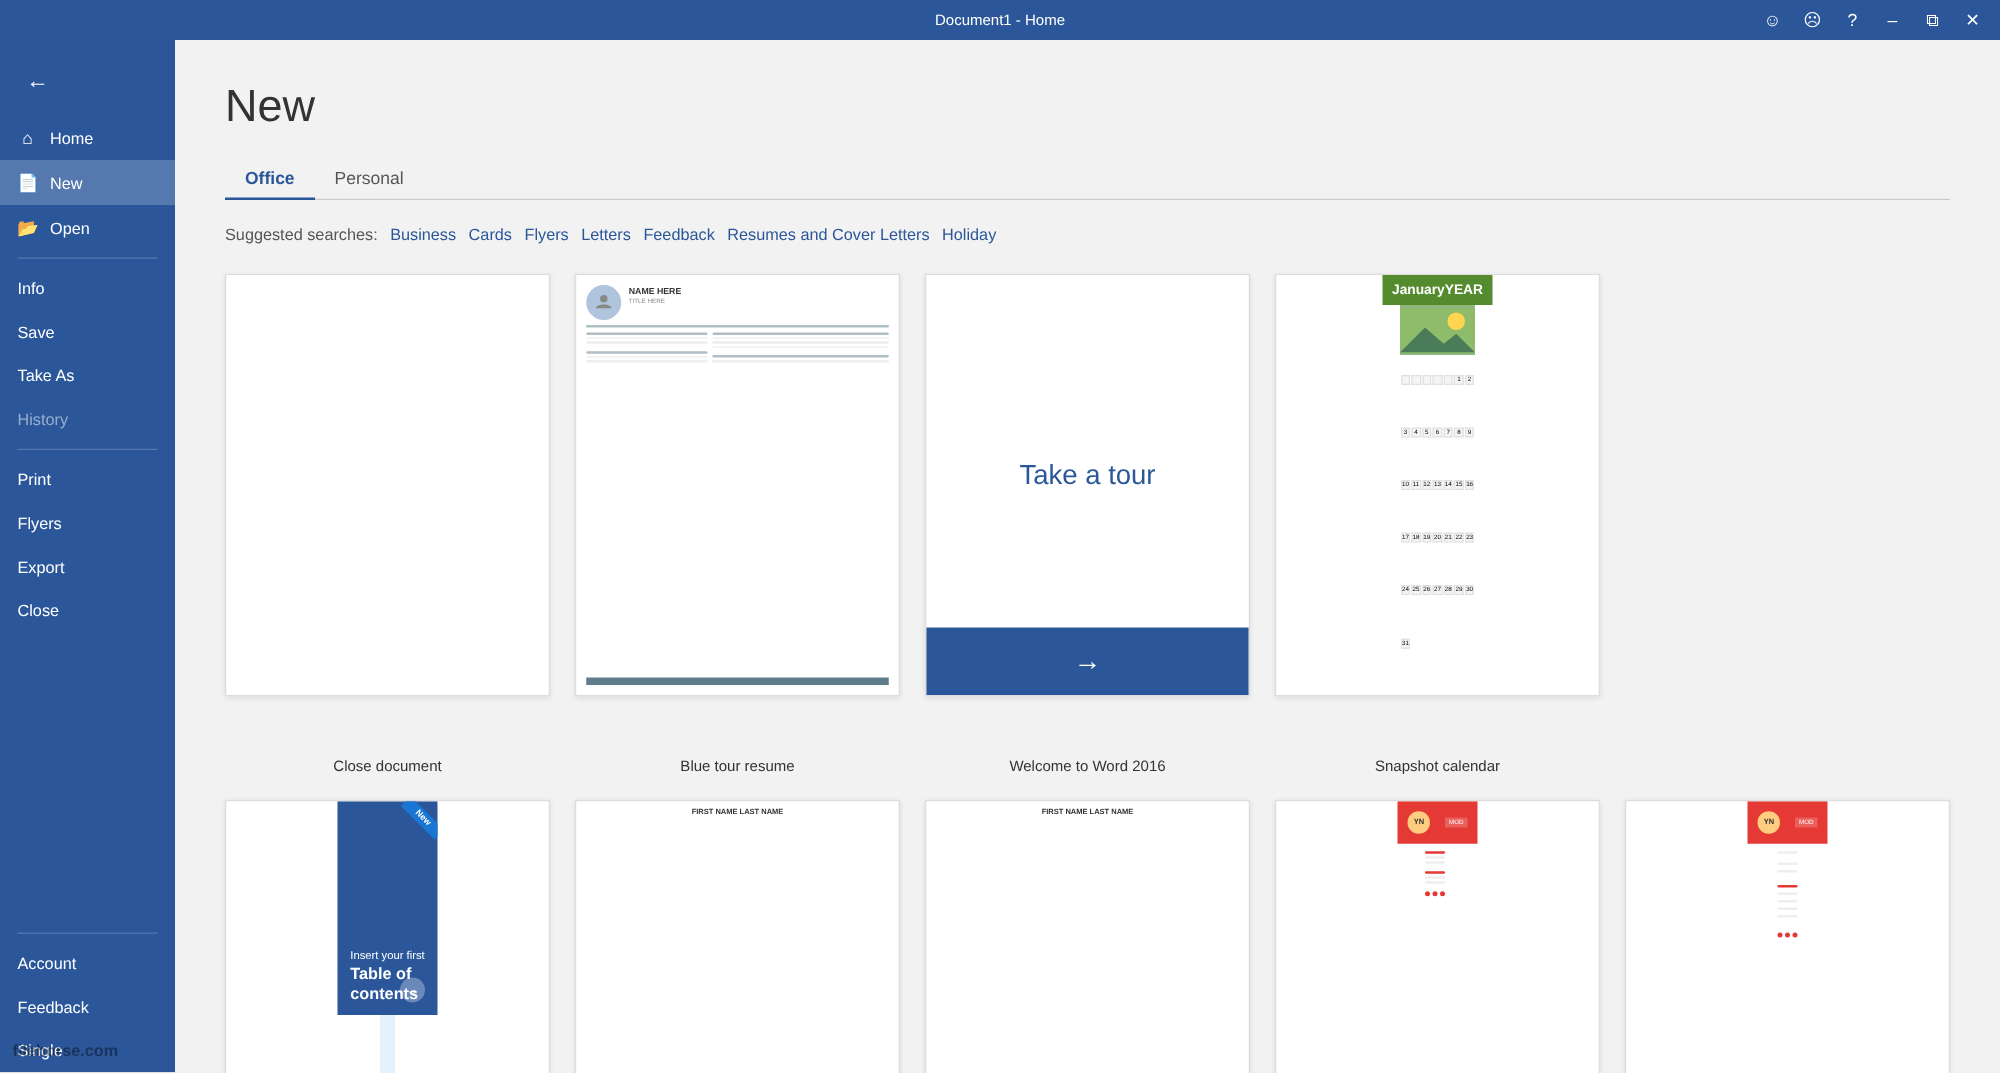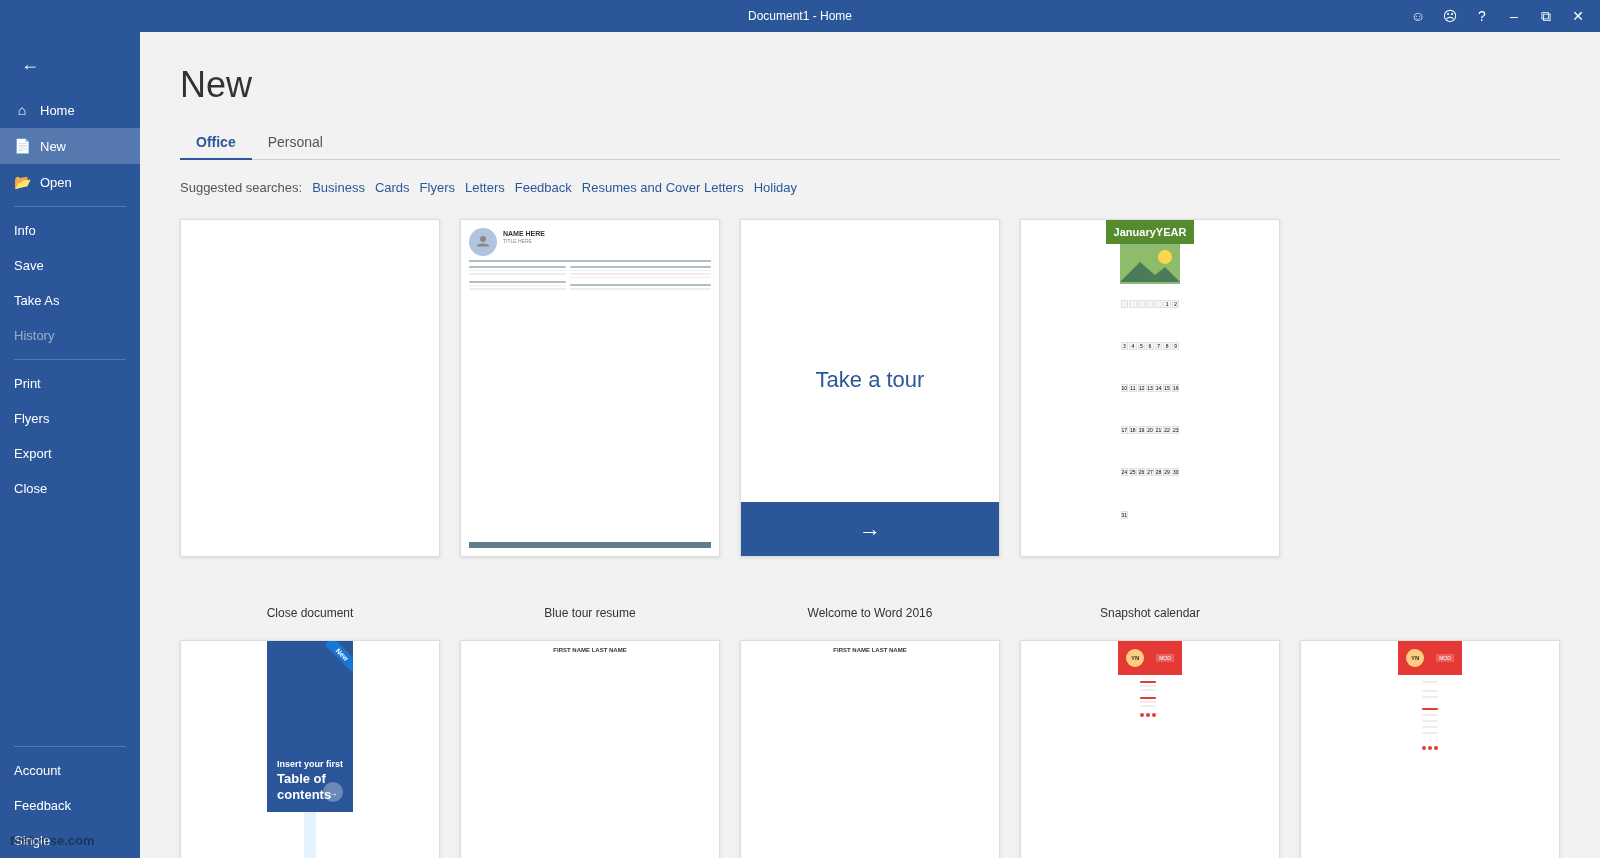--- a/index.html
+++ b/index.html
@@ -340,21 +340,21 @@
       background: #1976d2;
       color: white;
       font-size: 7px;
       font-weight: bold;
       padding: 2px 12px;
       transform: rotate(45deg);
     }
     .toc-insert-text {
       color: white;
       font-size: 9px;
-      font-weight: bold;
+      font-weight: normal;
       margin-bottom: 2px;
     }
     .toc-main-text {
       color: white;
       font-size: 13px;
       font-weight: bold;
       line-height: 1.2;
     }
     .toc-arrow {
       position: absolute;

